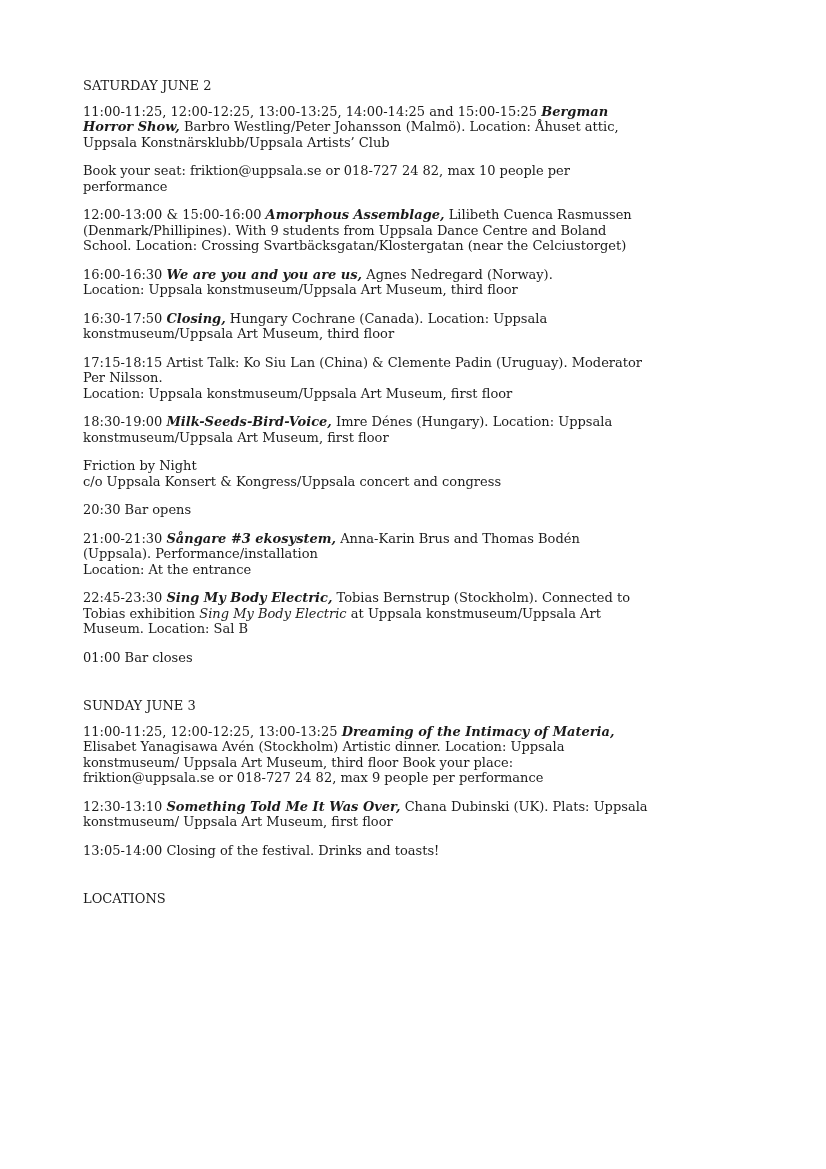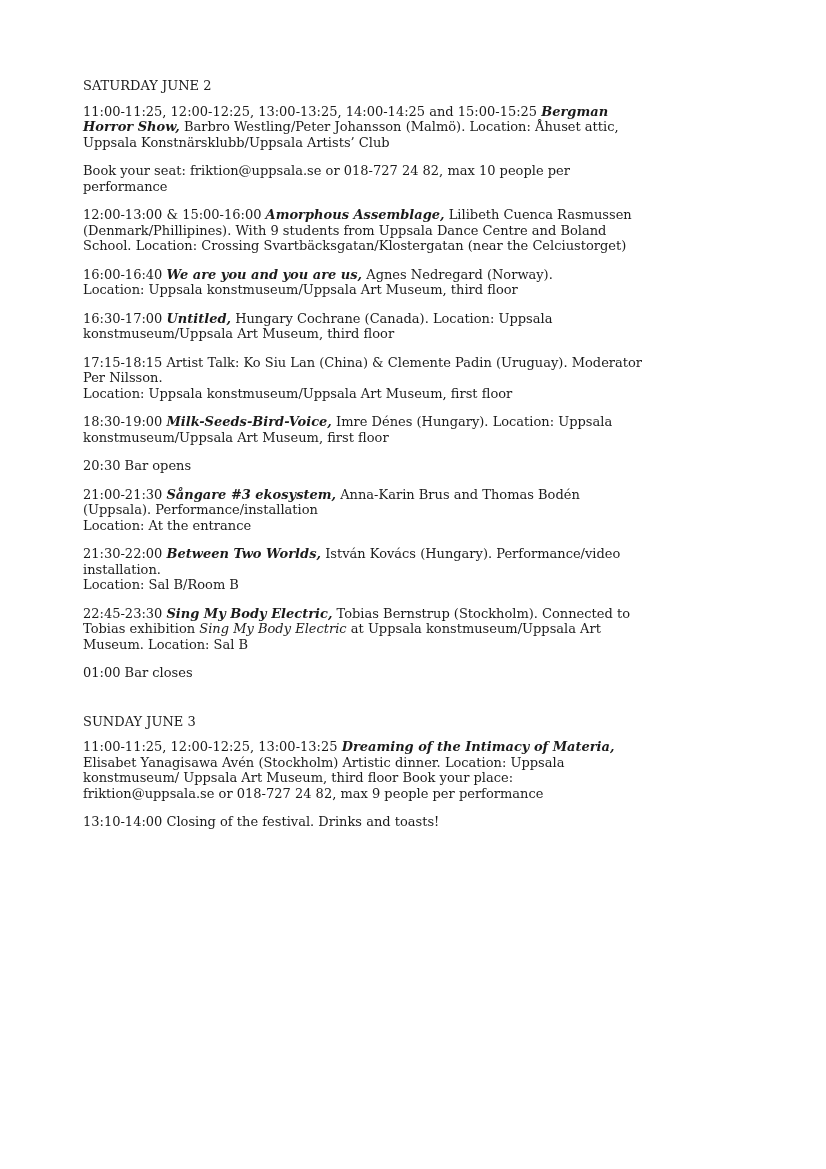--- a/index.html
+++ b/index.html
@@ -37,30 +37,32 @@
 </style>
 </head>
 <body>
 
 <div class="page" style="background: rgb(255, 255, 255); color: rgb(27, 27, 27);">
   <div id="content-root">
       <p class="day-header"><span class="run-r">SATURDAY JUNE 2</span></p>
       <p class="body"><span class="run-b">11:00-11:25, 12:00-12:25, 13:00-13:25, 14:00-14:25 and 15:00-15:25 </span><span class="run-bi">Bergman Horror Show,</span><span class="run-b"> Barbro Westling/Peter Johansson </span><span class="run-r">(Malmö). </span><span class="run-b">Location:</span><span class="run-r"> Åhuset attic, Uppsala Konstnärsklubb/Uppsala Artists’ Club</span></p>
       <p class="body"><span class="run-b">Book your seat:</span><span class="run-r"> friktion@uppsala.se or 018-727 24 82, max 10 people per performance</span></p>
       <p class="body"><span class="run-b">12:00-13:00 &amp; 15:00-16:00 </span><span class="run-bi">Amorphous Assemblage,</span><span class="run-b"> Lilibeth Cuenca Rasmussen </span><span class="run-r">(Denmark/Phillipines). With 9 students from Uppsala Dance Centre and Boland School. </span><span class="run-b">Location:</span><span class="run-r"> Crossing Svartbäcksgatan/Klostergatan (near the Celciustorget)</span></p>
-      <p class="body"><span class="run-b">16:00-16:40 </span><span class="run-bi">We are you and you are us,</span><span class="run-b"> Agnes Nedregard </span><span class="run-r">(Norway).
+      <p class="body"><span class="run-b">16:00-16:30 </span><span class="run-bi">We are you and you are us,</span><span class="run-b"> Agnes Nedregard </span><span class="run-r">(Norway).
 </span><span class="run-b">Location:</span><span class="run-r"> Uppsala konstmuseum/Uppsala Art Museum, third floor</span></p>
-      <p class="body"><span class="run-b">16:30-17:00 </span><span class="run-bi">Untitled,</span><span class="run-b"> Hungary Cochrane </span><span class="run-r">(Canada). </span><span class="run-b">Location:</span><span class="run-r"> Uppsala konstmuseum/Uppsala Art Museum, third floor</span></p>
+      <p class="body"><span class="run-b">16:30-17:50 </span><span class="run-bi">Closing,</span><span class="run-b"> Hungary Cochrane </span><span class="run-r">(Canada). </span><span class="run-b">Location:</span><span class="run-r"> Uppsala konstmuseum/Uppsala Art Museum, third floor</span></p>
       <p class="body"><span class="run-b">17:15-18:15 Artist Talk: Ko Siu Lan </span><span class="run-r">(China) </span><span class="run-b">&amp; Clemente Padin </span><span class="run-r">(Uruguay). </span><span class="run-b">Moderator Per Nilsson</span><span class="run-r">.
 </span><span class="run-b">Location:</span><span class="run-r"> Uppsala konstmuseum/Uppsala Art Museum, first floor</span></p>
       <p class="body"><span class="run-b">18:30-19:00 </span><span class="run-bi">Milk-Seeds-Bird-Voice,</span><span class="run-b"> Imre Dénes </span><span class="run-r">(Hungary). </span><span class="run-b">Location:</span><span class="run-r"> Uppsala konstmuseum/Uppsala Art Museum, first floor</span></p>
+      <p class="body"><span class="run-b">Friction by Night
+c/o Uppsala Konsert &amp; Kongress/</span><span class="run-r">Uppsala concert and congress</span></p>
       <p class="body"><span class="run-b">20:30 Bar opens</span></p>
       <p class="body"><span class="run-b">21:00-21:30 </span><span class="run-bi">Sångare #3 ekosystem,</span><span class="run-b"> Anna-Karin Brus and Thomas Bodén </span><span class="run-r">(Uppsala). Performance/installation
 </span><span class="run-b">Location</span><span class="run-r">: At the entrance</span></p>
-      <p class="body"><span class="run-b">21:30-22:00 </span><span class="run-bi">Between Two Worlds,</span><span class="run-b"> István Kovács </span><span class="run-r">(Hungary). Performance/video installation.
-</span><span class="run-b">Location:</span><span class="run-r"> Sal B/Room B</span></p>
       <p class="body"><span class="run-b">22:45-23:30 </span><span class="run-bi">Sing My Body Electric,</span><span class="run-b"> Tobias Bernstrup </span><span class="run-r">(Stockholm). Connected to Tobias exhibition </span><span class="run-i">Sing My Body Electric</span><span class="run-r"> at Uppsala konstmuseum/Uppsala Art Museum. </span><span class="run-b">Location:</span><span class="run-r"> Sal B</span></p>
       <p class="body"><span class="run-b">01:00 Bar closes</span></p>
       <p class="day-header section-break"><span class="run-r">SUNDAY JUNE 3</span></p>
       <p class="body"><span class="run-b">11:00-11:25, 12:00-12:25, 13:00-13:25 </span><span class="run-bi">Dreaming of the Intimacy of Materia,</span><span class="run-b"> Elisabet Yanagisawa Avén </span><span class="run-r">(Stockholm) Artistic dinner. </span><span class="run-b">Location:</span><span class="run-r"> Uppsala konstmuseum/ Uppsala Art Museum, third floor </span><span class="run-b">Book your place:</span><span class="run-r"> friktion@uppsala.se or 018-727 24 82, max 9 people per performance</span></p>
-      <p class="body"><span class="run-b">13:10-14:00 Closing of the festival. Drinks and toasts!</span></p>
+      <p class="body"><span class="run-b">12:30-13:10 </span><span class="run-bi">Something Told Me It Was Over,</span><span class="run-b"> Chana Dubinski </span><span class="run-r">(UK). </span><span class="run-b">Plats:</span><span class="run-r"> Uppsala konstmuseum/ Uppsala Art Museum, first floor</span></p>
+      <p class="body"><span class="run-b">13:05-14:00 Closing of the festival. Drinks and toasts!</span></p>
+      <p class="body section-break"><span class="run-b">LOCATIONS</span></p>
     </div>
 </div>
 
 </body></html>

